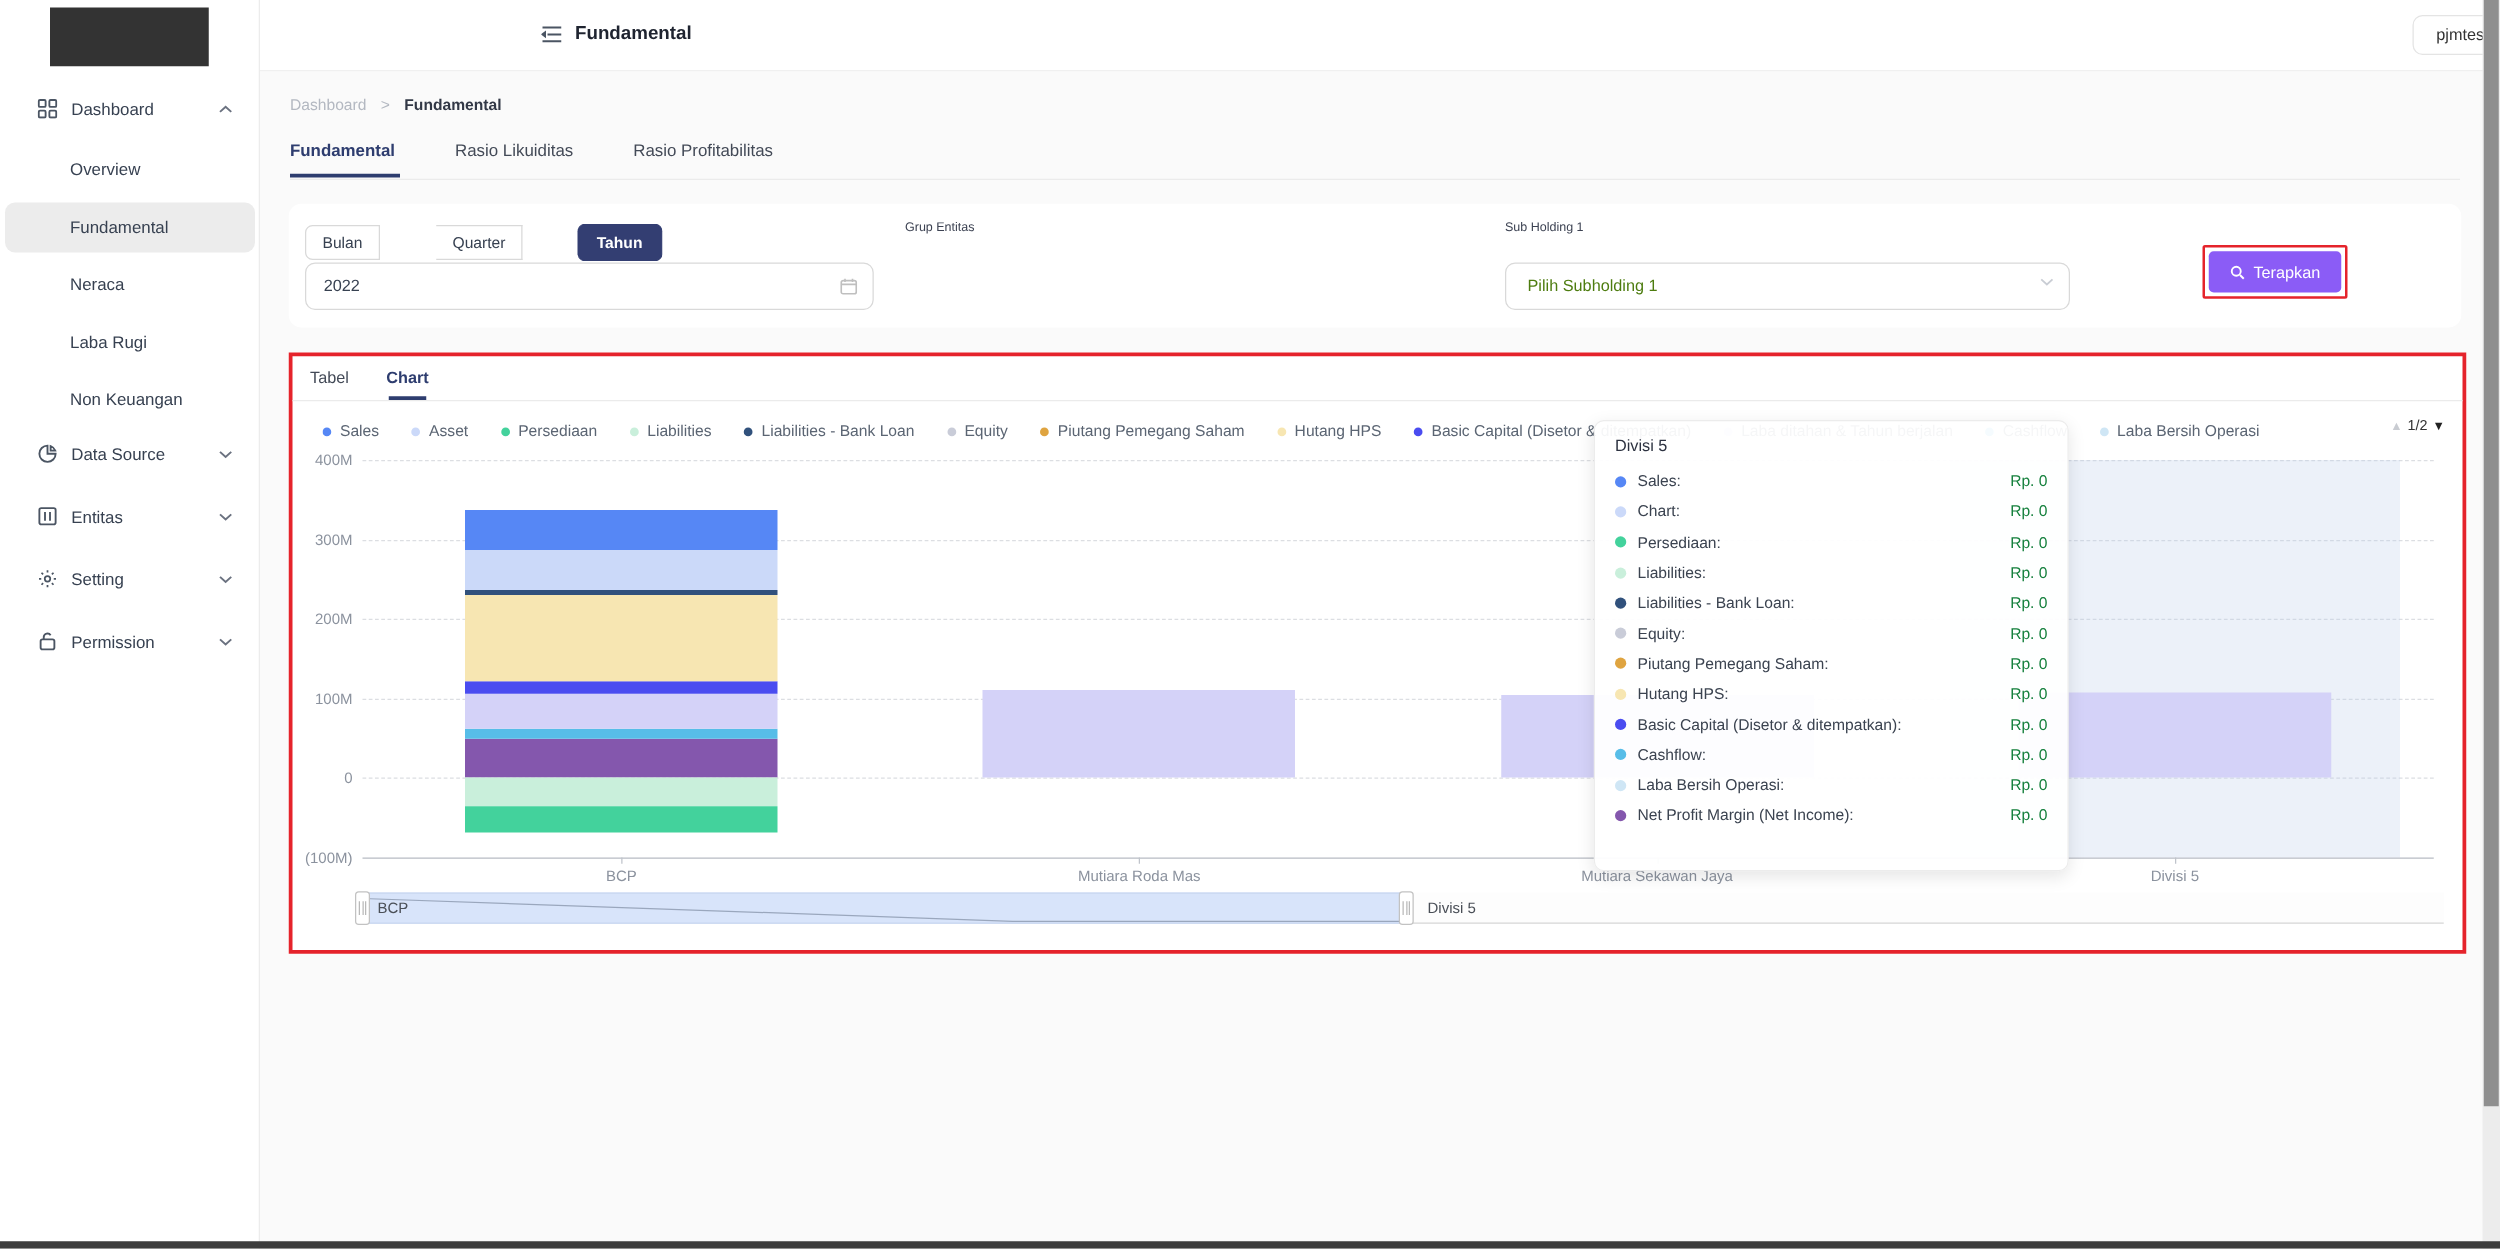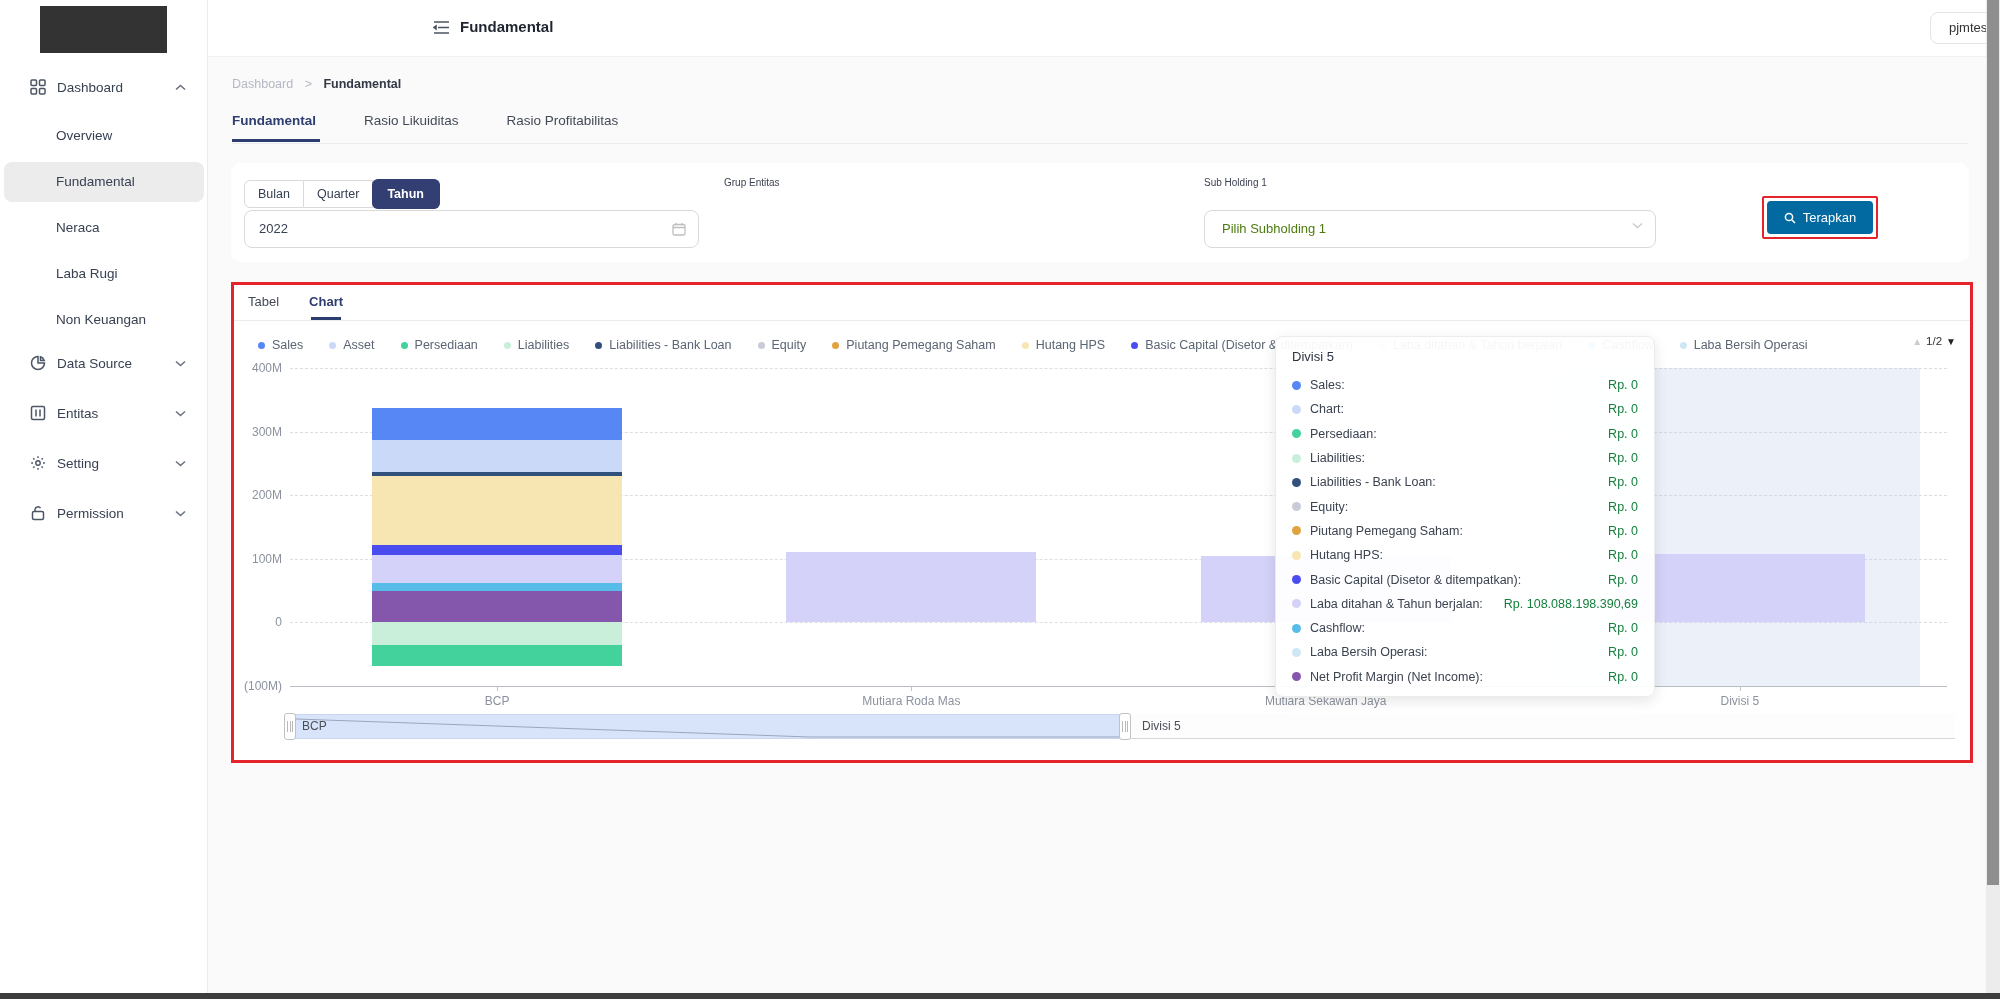--- a/index.html
+++ b/index.html
@@ -27,30 +27,30 @@
   .breadcrumb .crumb-cur { color:#323846; font-weight:bold; }
   .breadcrumb .sep { margin:0 8px; }
   .page-tabs { position:absolute; left:232px; top:113px; display:flex; gap:48px; font-size:13.5px; color:#434a57; }
   .page-tab { padding-bottom:14px; position:relative; cursor:pointer; }
   .page-tab.active { color:#2e3d6f; font-weight:bold; }
   .page-tab.active::after { content:""; position:absolute; left:0; right:-4px; bottom:0; height:3px; background:#2e3d6f; }
   .tabs-border { position:absolute; left:232px; top:143px; width:1736px; height:1px; background:#ebebeb; }
 
   
   .filter-card { position:absolute; left:231px; top:163px; width:1738px; height:99px; background:#fff; border-radius:10px; }
-  .seg { position:absolute; left:13px; top:17px; height:28px; display:flex; font-size:12.5px; }
+  .seg { position:absolute; left:13px; top:17px; height:28px; display:flex; font-size:12.5px;gap:45px; }
   .seg-btn { padding:0 13px; line-height:26px; border:1px solid #d9d9d9; border-left-width:0; background:#fff; color:#374151; cursor:pointer; }
   .seg-btn:first-child { border-left-width:1px; border-radius:6px 0 0 6px; }
   .seg-btn.active { background:#333e72; border-color:#333e72; color:#fff; border-radius:6px; line-height:28px; margin:-1px; padding:0 15px;font-weight:bold; }
   .fld-label { position:absolute; top:14px; font-size:10px; color:#3c4252; }
   .fld { position:absolute; top:47px; height:38px; border:1px solid #d9d9d9; border-radius:8px; background:#fff; font-size:13px; color:#374151; line-height:36px; padding:0 14px; cursor:pointer; }
   .fld .ic-right { position:absolute; right:12px; top:11px; }
   .fld.placeholder { color:#4d7c0f;padding-left:17px; }
   .apply-wrap { position:absolute; left:1531px; top:33px; border:2.5px solid #e5232b; padding:3px; border-radius:2px; }
-  .apply-btn { width:106px; height:33px; background:#0369a1; color:#fff; border:none; border-radius:4px; font-size:13px; font-family:"Liberation Sans",sans-serif; display:flex; align-items:center; justify-content:center; gap:7px; cursor:pointer; }
+  .apply-btn { width:106px; height:33px; background:#8b5cf6; color:#fff; border:none; border-radius:4px; font-size:13px; font-family:"Liberation Sans",sans-serif; display:flex; align-items:center; justify-content:center; gap:7px; cursor:pointer; }
 
   
   .chart-card { position:absolute; left:231px; top:282px; width:1742px; height:481px; background:#fff; border:3px solid #e5232b; }
   .card-tabs { position:absolute; left:0; top:0; width:100%; height:36px; border-bottom:1px solid #ebebeb; display:flex; gap:30px; padding-left:14px; font-size:13px; color:#434a57; }
   .card-tab { position:relative; line-height:33px; cursor:pointer; }
   .card-tab.active { color:#2e3d6f; font-weight:bold; }
   .card-tab.active::after { content:""; position:absolute; left:2px; right:2px; bottom:0; height:3px; background:#2e3d6f; }
 
   .legend { position:absolute; left:24px; top:48px; width:1620px; height:24px; display:flex; gap:26px; align-items:center; overflow:hidden; white-space:nowrap; }
   .lg-item { display:flex; align-items:center; gap:7px; font-size:12.5px; color:#5b6573; cursor:pointer; flex:0 0 auto; }
@@ -417,25 +417,20 @@
             <div class="tt-dot" style="background: rgb(247, 230, 178);"></div>
             <div class="tt-lbl">Hutang HPS:</div>
             <div class="tt-val">Rp. 0</div>
           </div>
           <div class="tt-row">
             <div class="tt-dot" style="background: rgb(74, 76, 240);"></div>
             <div class="tt-lbl">Basic Capital (Disetor &amp; ditempatkan):</div>
             <div class="tt-val">Rp. 0</div>
           </div>
           <div class="tt-row">
-            <div class="tt-dot" style="background: rgb(212, 210, 248);"></div>
-            <div class="tt-lbl">Laba ditahan &amp; Tahun berjalan:</div>
-            <div class="tt-val">Rp. 108.088.198.390,69</div>
-          </div>
-          <div class="tt-row">
             <div class="tt-dot" style="background: rgb(87, 189, 232);"></div>
             <div class="tt-lbl">Cashflow:</div>
             <div class="tt-val">Rp. 0</div>
           </div>
           <div class="tt-row">
             <div class="tt-dot" style="background: rgb(207, 230, 245);"></div>
             <div class="tt-lbl">Laba Bersih Operasi:</div>
             <div class="tt-val">Rp. 0</div>
           </div>
           <div class="tt-row">

